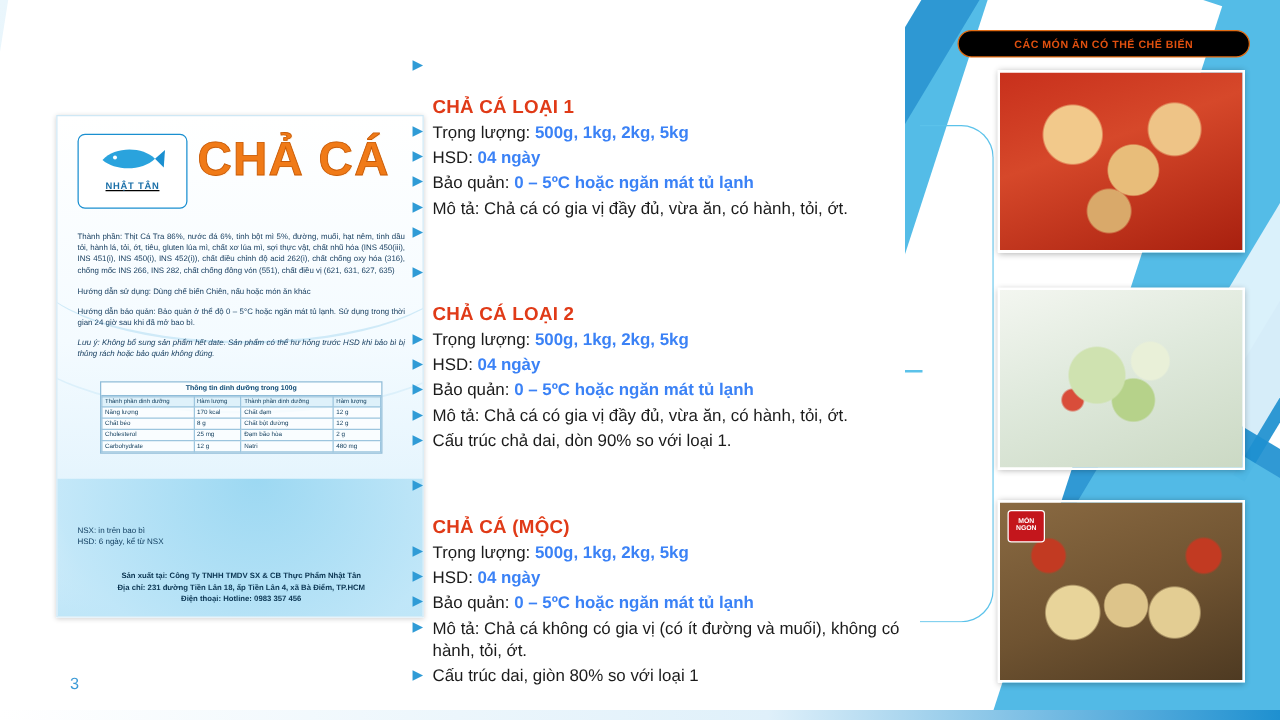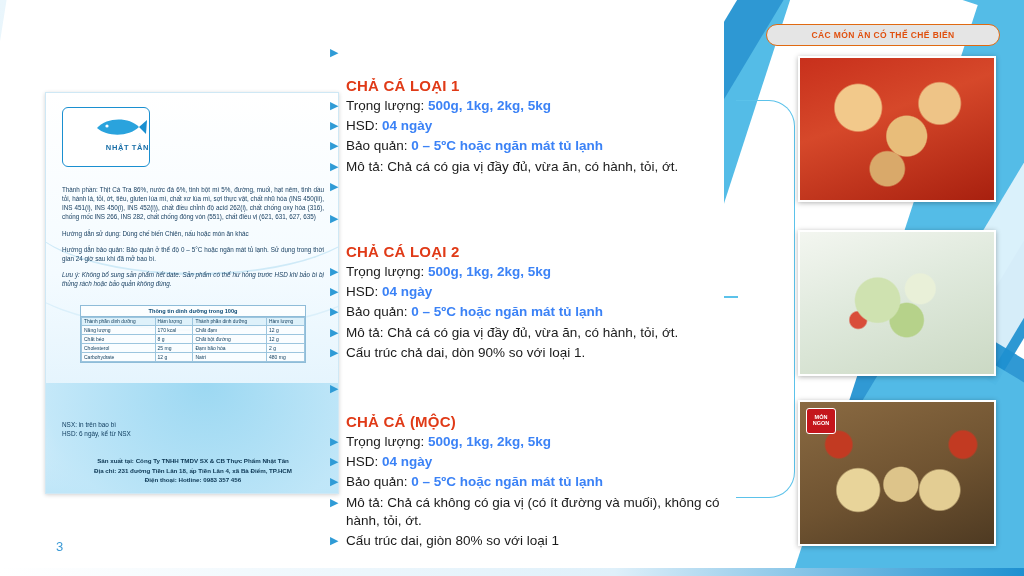--- a/index.html
+++ b/index.html
@@ -79,21 +79,22 @@
     border-bottom:2px solid #d7eefa;border-radius:50%;opacity:.8;
   }
   .label-bottom-wave{
     position:absolute;left:-30px;bottom:-60px;width:380px;height:170px;
     background:radial-gradient(ellipse at 50% 0%, #8fd3f0 0%, #bfe6f8 60%, rgba(191,230,248,0) 72%);
     opacity:.85;
   }
   .logo-box{
     position:absolute;left:16px;top:14px;width:86px;height:58px;
     border:1.5px solid #1a8fd0;border-radius:6px;background:#fff;
-    text-align:right;
+    text-align:center;
+    text-decoration:underline;
   }
   .logo-fish{
     margin-top:7px;
   }
   .logo-text{
     font-size:7.5px;color:#1a6fa8;letter-spacing:.6px;font-weight:bold;
   }
   .label-title{
     position:absolute;left:112px;top:14px;
     font-size:38px;font-weight:bold;color:#f07a17;
@@ -154,21 +155,21 @@
     font-size:15px;font-weight:bold;color:#e03a17;letter-spacing:.2px;margin-top:33px;
   }
   .row-text{
     font-size:13.5px;color:#1b1b1b;line-height:1.35;
   }
   .row-text b{color:#3b82f6;}
 
   
   .right-head{
     position:absolute;right:24px;top:24px;width:232px;height:20px;
-    border:1.5px solid #e06a12;border-radius:11px;background:#e5e5e5;
+    border:1.5px solid #e06a12;border-radius:11px;background:#000000;
     display:flex;align-items:center;justify-content:center;
   }
   .right-head span{
     font-size:8.5px;font-weight:bold;color:#e0500f;letter-spacing:.4px;
   }
   .photo{
     position:absolute;right:28px;width:194px;height:142px;
     border:2px solid #ffffff;box-shadow:0 1px 5px rgba(0,0,0,.3);
     overflow:hidden;
   }
@@ -240,20 +241,21 @@
       <div class="logo-fish">
         <svg width="56" height="24" viewBox="0 0 56 24">
           <path d="M4 13 C14 2, 36 2, 46 12 C36 22, 14 22, 4 13 Z" fill="#2aa3dd"></path>
           <path d="M46 12 L54 5 L53 19 Z" fill="#1a8fd0"></path>
           <circle cx="14" cy="11" r="1.6" fill="#ffffff"></circle>
         </svg>
       </div>
       <div class="logo-text">NHẬT TÂN</div>
     </div>
 
+    <div class="label-title">CHẢ CÁ</div>
 
     <div class="label-body">
       <p>Thành phần: Thịt Cá Tra 86%, nước đá 6%, tinh bột mì 5%, đường, muối, hạt nêm, tinh dầu tỏi, hành lá, tỏi, ớt, tiêu, gluten lúa mì, chất xơ lúa mì, sợi thực vật, chất nhũ hóa (INS 450(iii), INS 451(i), INS 450(i), INS 452(i)), chất điều chỉnh độ acid 262(i), chất chống oxy hóa (316), chống mốc INS 266, INS 282, chất chống đông vón (551), chất điều vị (621, 631, 627, 635)</p>
       <p>Hướng dẫn sử dụng: Dùng chế biến Chiên, nấu hoặc món ăn khác</p>
       <p>Hướng dẫn bảo quản: Bảo quản ở thể độ 0 – 5°C hoặc ngăn mát tủ lạnh. Sử dụng trong thời gian 24 giờ sau khi đã mở bao bì.</p>
       <p class="ital">Lưu ý: Không bổ sung sản phẩm hết date. Sản phẩm có thể hư hỏng trước HSD khi bảo bì bị thủng rách hoặc bảo quản không đúng.</p>
     </div>
 
     <div class="nutri-table">
       <div class="cap">Thông tin dinh dưỡng trong 100g</div>

